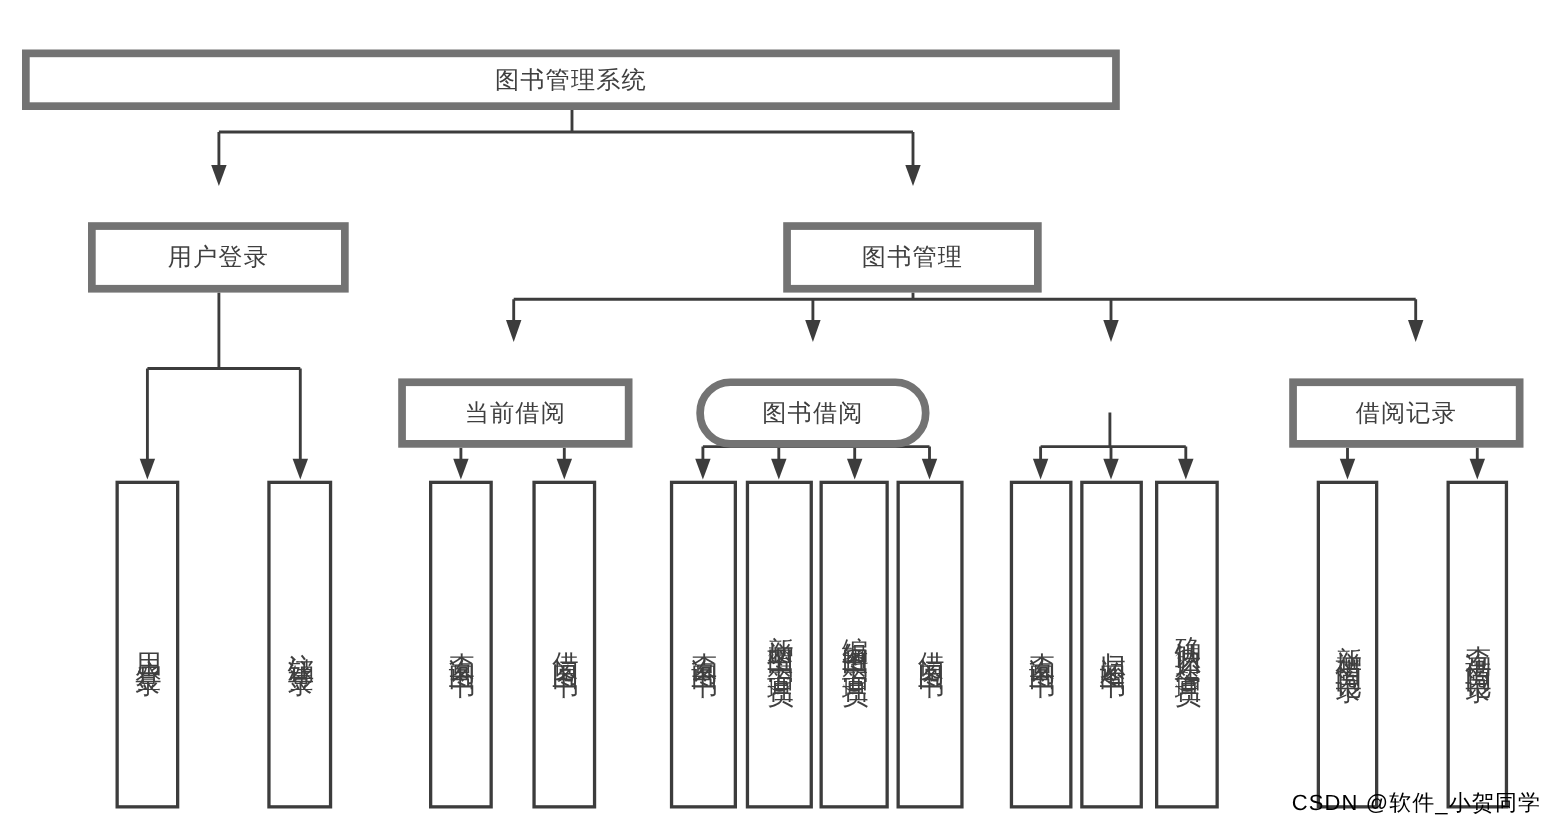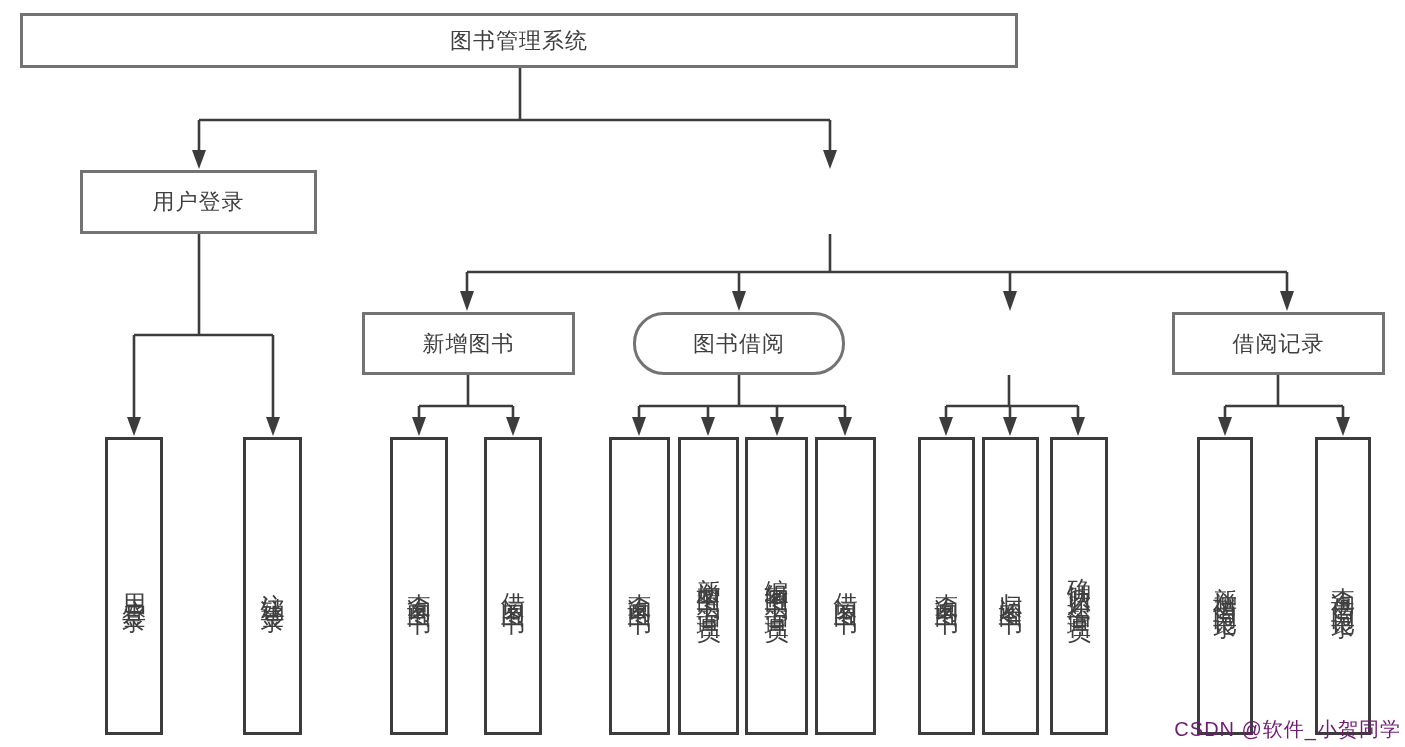--- a/index.html
+++ b/index.html
@@ -17,30 +17,31 @@
   }
   #wires {
     position: absolute;
     left: 0; top: 0;
     width: 1405px;
     height: 747px;
   }
   .box {
     position: absolute;
     box-sizing: border-box;
-    border: 3px solid #737373;
+    border: 7px solid #737373;
     background: #ffffff;
     display: flex;
     align-items: center;
     justify-content: center;
     color: #3f3f3f;
     font-size: 22px;
     letter-spacing: 1px;
     white-space: nowrap;
     z-index: 2;
+    margin-top: 32px;
   }
   .vbox {
     position: absolute;
     box-sizing: border-box;
     border: 3px solid #3c3c3c;
     background: #ffffff;
     display: flex;
     align-items: center;
     justify-content: center;
     color: #3f3f3f;
@@ -75,21 +76,21 @@
   .l-9  { left: 918px;  width: 57px; }
   .l-10 { left: 982px;  width: 57px; }
   .l-11 { left: 1050px; width: 58px; }
   .l-12 { left: 1197px; width: 56px; }
   .l-13 { left: 1315px; width: 56px; }
   #watermark {
     position: absolute;
     right: 4px;
     top: 716px;
     font-size: 20px;
-    color: #701a75;
+    color: #000000;
     letter-spacing: 1px;
     z-index: 3;
   }
   svg path { stroke: #3c3c3c; stroke-width: 2.6; fill: none; }
   svg path.head { stroke: none; fill: #3c3c3c; }
 </style>
 </head>
 <body>
 
 <div id="canvas">
@@ -144,23 +145,26 @@
     </g>
   </svg>
 
   <div class="box n-root">
     <span>图书管理系统</span>
   </div>
 
   <div class="box n-login">
     <span>用户登录</span>
   </div>
+  <div class="box n-mgmt">
+    <span>图书管理</span>
+  </div>
 
   <div class="box n-newrec">
-    <span>新增图书</span>
+    <span>当前借阅</span>
   </div>
   <div class="box n-borrow">
     <span>图书借阅</span>
   </div>
   <div class="box n-record">
     <span>借阅记录</span>
   </div>
 
   <div class="vbox l-1">
     <span>用户登录</span>

